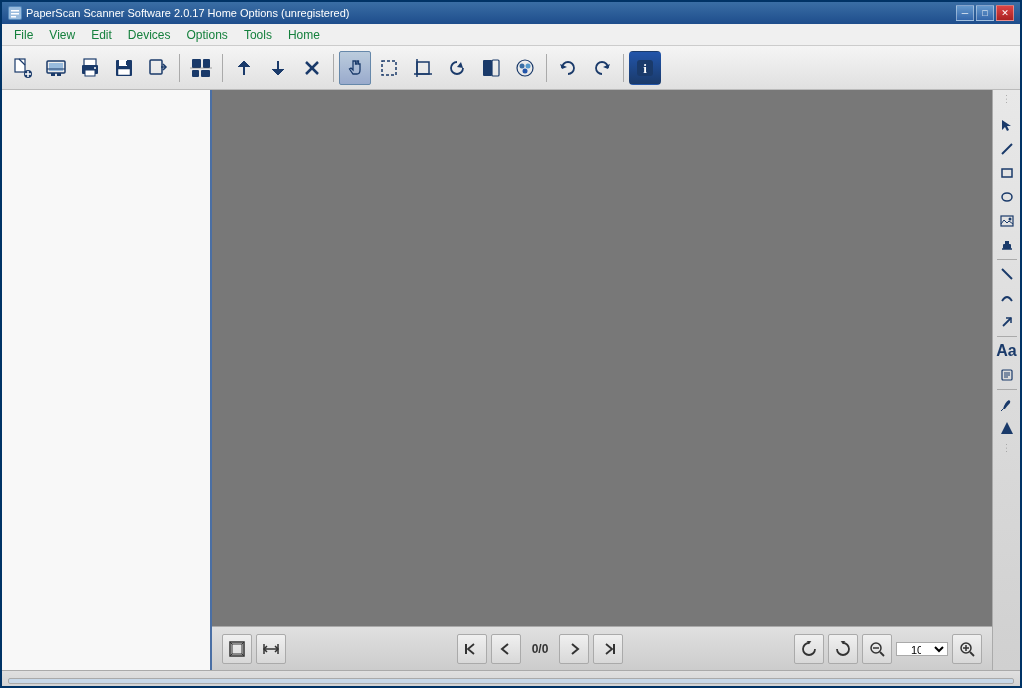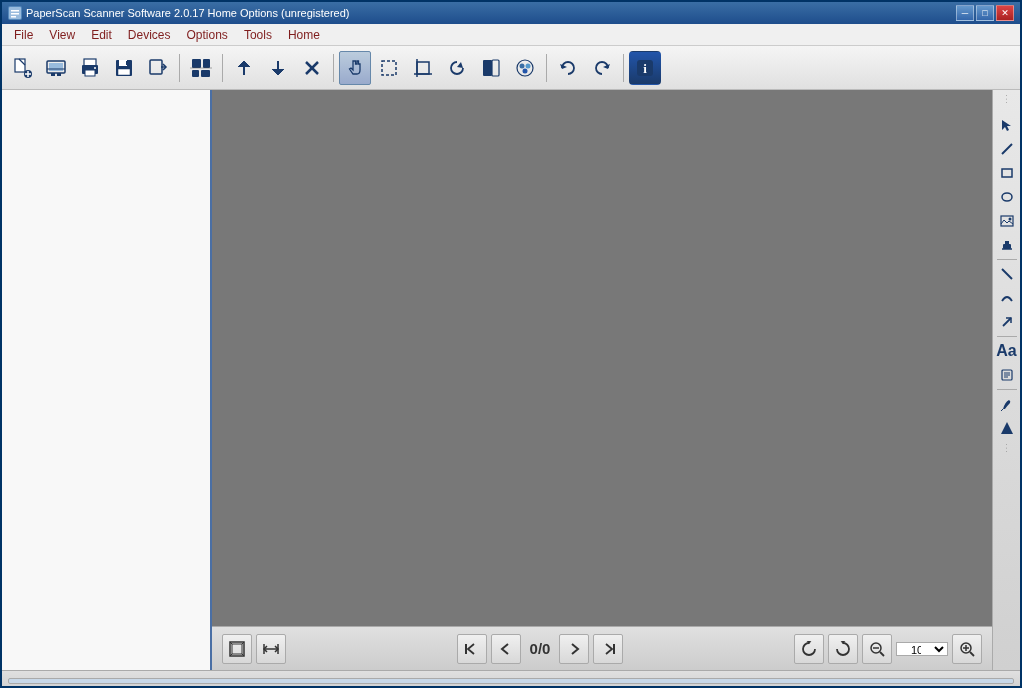--- a/index.html
+++ b/index.html
@@ -65,21 +65,21 @@
       border-bottom: 1px solid #ccc;
       height: 22px;
       display: flex;
       align-items: center;
       padding: 0 4px;
     }
     .menu-item {
       padding: 14px 8px;
       cursor: pointer;
       font-size: 12px;
-      color: #7f1d1d;
+      color: #15803d;
       height: 100%;
       display: flex;
       align-items: center;
     }
 
     
     #toolbar {
       background: linear-gradient(to bottom, #f5f5f5, #e0e0e0);
       border-bottom: 1px solid #bbb;
       height: 44px;
@@ -162,21 +162,21 @@
       background: linear-gradient(to bottom, #f0f0f0, #d8d8d8);
       cursor: pointer;
       display: flex;
       align-items: center;
       justify-content: center;
       font-size: 14px;
       color: #333;
       border-radius: 2px;
     }
     #page-indicator {
-      font-size: 15px;
+      font-size: 12px;
       color: #333;
       font-weight: bold;
       min-width: 30px;
       text-align: center;
     }
     #zoom-input {
       width: 52px;
       height: 14px;
       border: 1px solid #aaa;
       background: white;

